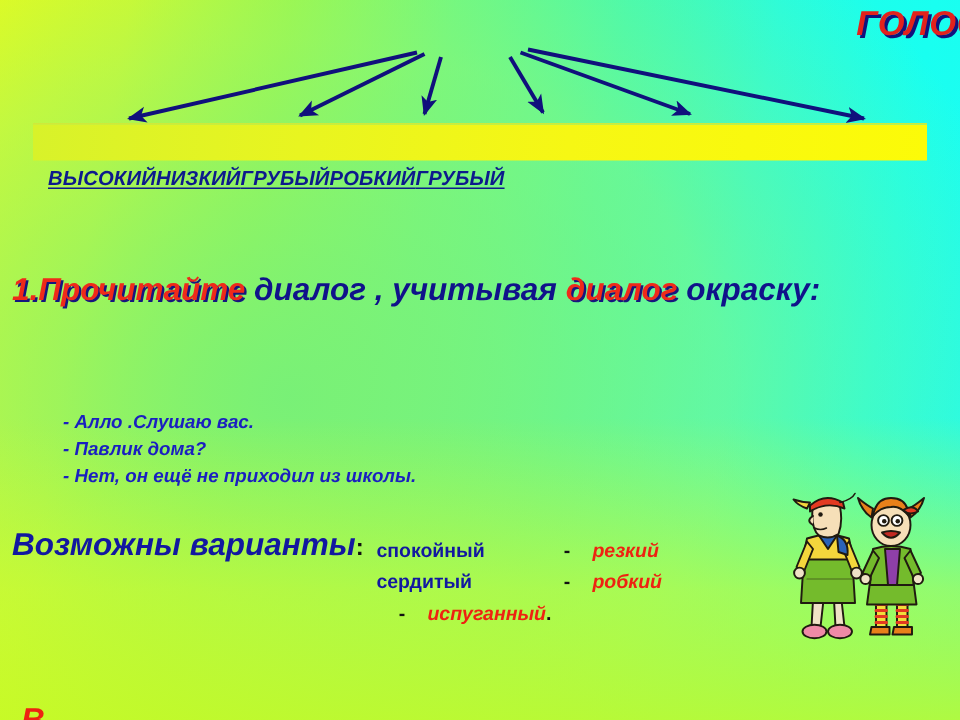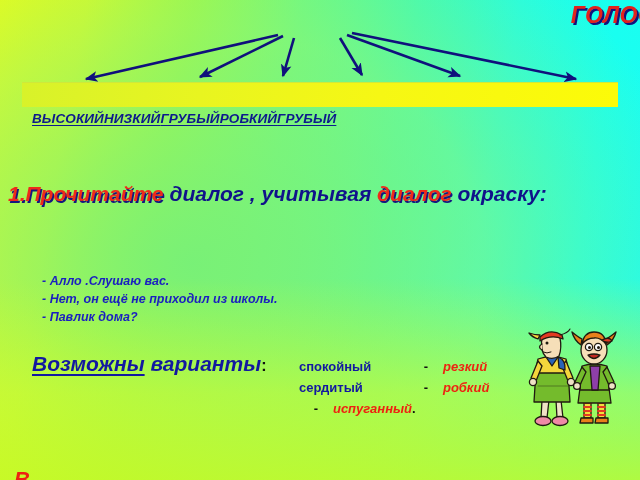--- a/index.html
+++ b/index.html
@@ -72,24 +72,24 @@
     color:#1a1fc0;z-index:4;
   }
   .dialog div{white-space:nowrap;}
 
   
   .variants{position:absolute;left:8px;top:352px;width:624px;z-index:4;}
   .var-head{
     font-size:21px;font-weight:bold;font-style:italic;color:#1218a0;
     display:inline-block;vertical-align:top;
   }
-  .var-head .u{text-decoration:underline;text-underline-offset:3px;margin-left:24px;}
+  .var-head .u{text-underline-offset:3px;}
   .var-head .colon{font-style:normal;font-weight:bold;font-size:16px;color:#111;}
   .pairs{
-    display:inline-block;vertical-align:top;margin-left:28px;margin-top:4px;
+    display:inline-block;vertical-align:top;margin-left:4px;margin-top:4px;
     font-size:13px;line-height:21px;
   }
   .pair{display:flex;align-items:baseline;white-space:nowrap;}
   .pair .left{color:#1218a0;font-weight:bold;width:110px;display:inline-block;}
   .pair .dash{color:#111;font-weight:bold;width:34px;text-align:center;display:inline-block;}
   .pair .right{color:#ee2211;font-weight:bold;font-style:italic;}
   .pair .dot{color:#111;font-style:normal;font-weight:bold;}
 
   
   .cartoon{position:absolute;left:512px;top:326px;width:128px;height:112px;z-index:6;}
@@ -133,22 +133,22 @@
       <span>ГРУБЫЙ</span>
     </div>
   </div>
 
   <div class="task">
     <span class="red">1.</span><span class="red">Прочитайте</span><span class="blue"> диалог , </span><span class="blue">учитывая</span><span class="red"> диалог </span><span class="blue">окраску</span><span class="blue">:</span>
   </div>
 
   <div class="dialog">
     <div>- Алло .Слушаю вас.</div>
+    <div>- Павлик дома?</div>
     <div>- Нет, он ещё не приходил из школы.</div>
-    <div>- Павлик дома?</div>
   </div>
 
   <div class="variants">
     <span class="var-head"><span class="u">Возможны</span><span> варианты</span><span class="colon">:</span></span>
     <span class="pairs">
       <span class="pair">
         <span class="left">спокойный</span>
         <span class="dash">-</span>
         <span class="right">резкий</span>
       </span>

